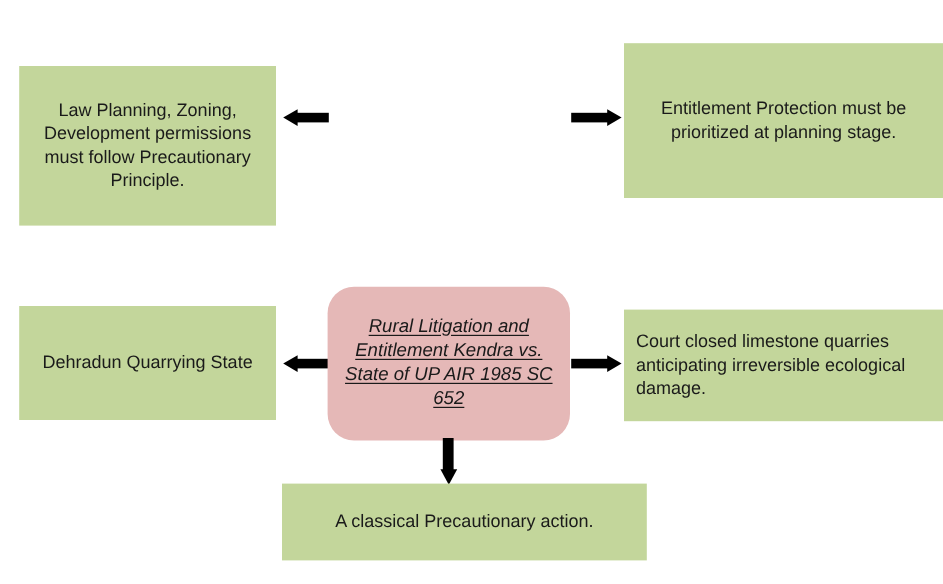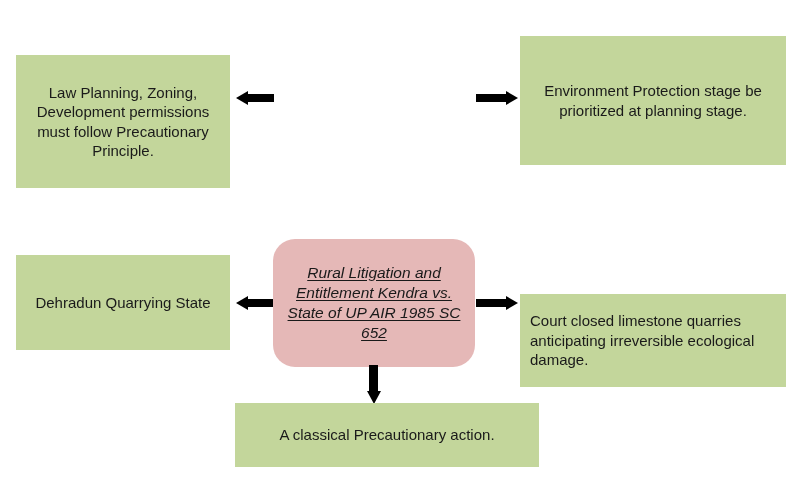--- a/index.html
+++ b/index.html
@@ -124,42 +124,42 @@
     <span class="shaft"></span>
   </div>
 
 
   <div class="arrow-h arrow-right" style="left:476px; top:91px; width:42px;">
     <span class="shaft"></span>
     <span class="head"></span>
   </div>
 
   <div class="box green" style="left:520px; top:36px; width:266px; height:129px;">
-    <span class="inner">Environment Protection stage be prioritized at planning stage.</span>
+    <span class="inner">Entitlement Protection must be prioritized at planning stage.</span>
   </div>
 
   <div class="box green" style="left:16px; top:255px; width:214px; height:95px;">
     <span class="inner">Dehradun Quarrying State</span>
   </div>
 
   <div class="arrow-h arrow-left" style="left:236px; top:296px; width:38px;">
     <span class="head"></span>
     <span class="shaft"></span>
   </div>
 
   <div class="box pink" style="left:273px; top:239px; width:202px; height:128px;">
     <span class="inner">Rural Litigation and Entitlement Kendra vs. State of UP AIR 1985 SC 652</span>
   </div>
 
   <div class="arrow-h arrow-right" style="left:476px; top:296px; width:42px;">
     <span class="shaft"></span>
     <span class="head"></span>
   </div>
 
-  <div class="box green left-align" style="left:520px; top:258px; width:266px; height:93px;margin-top:36px;">
+  <div class="box green left-align" style="left:520px; top:258px; width:266px; height:93px;">
     <span class="inner">Court closed limestone quarries anticipating irreversible ecological damage.</span>
   </div>
 
   <div class="arrow-v" style="left:367px; top:365px; height:39px;">
     <span class="shaft"></span>
     <span class="head"></span>
   </div>
 
   <div class="box green" style="left:235px; top:403px; width:304px; height:64px;">
     <span class="inner">A classical Precautionary action.</span>

